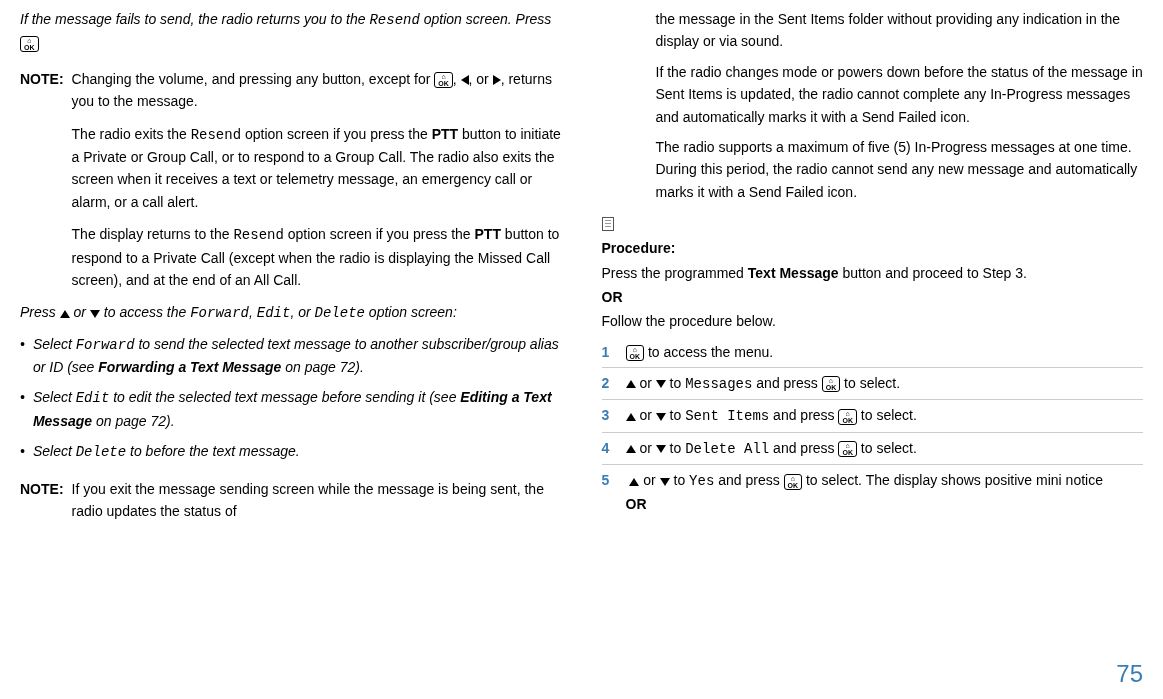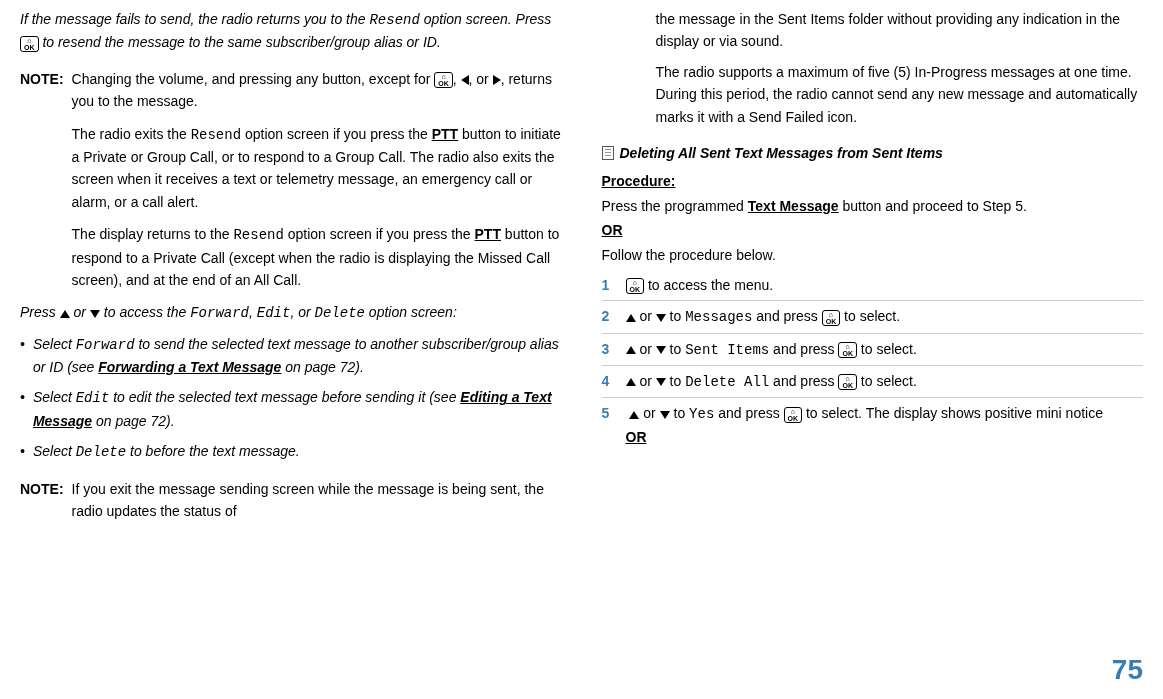--- a/index.html
+++ b/index.html
@@ -15,21 +15,21 @@
     }
     .columns {
       display: flex;
       gap: 40px;
     }
     .col {
       flex: 1;
       width: 50%;
     }
     .italic { font-style: italic; }
-    .bold { font-weight: bold; text-decoration: underline; }
+    .bold { font-weight: bold; }
     .note-label { font-weight: bold; }
     .note-row { display: flex; gap: 8px; margin-top: 14px; }
     .note-label-col { flex: 0 0 auto; }
     .note-content-col { flex: 1; }
     .note-para { margin-bottom: 10px; }
     .mono { font-family: "Courier New", monospace; }
     .bullet-list { list-style: none; padding-left: 0; margin-top: 6px; }
     .bullet-list li { display: flex; gap: 8px; margin-bottom: 8px; font-style: italic; }
     .bullet { flex: 0 0 auto; }
     .icon-box {
@@ -78,33 +78,33 @@
     }
     .step { display: flex; gap: 10px; margin-bottom: 4px; align-items: flex-start; border-bottom: 1px solid #ccc; padding-bottom: 4px; }
     .step:last-of-type { border-bottom: none;}
     .step-num { color: #3a7db5; font-weight: bold; flex: 0 0 auto; min-width: 14px; }
     .step-body { flex: 1; }
     .page-num {
       position: absolute;
       bottom: 6px;
       right: 20px;
       color: #3a7db5;
-      font-size: 28px;
-      font-weight: bold;
+      font-size: 24px;
+      font-weight: normal;
     }
     p { margin-bottom: 8px; }
   </style>
 </head>
 <body>
 
 <div class="columns">
 
   <div class="col">
     <p class="italic">
-      <span>If the message fails to send, the radio returns you to the </span><span class="mono">Resend</span><span> option screen. Press </span><span class="icon-box"><span class="top">⌂</span><span class="bot">OK</span></span><span> to resend the message to the same subscriber/group alias or ID.</span>
+      <span>If the message fails to send, the radio returns you to the </span><span class="mono">Resend</span><span> option screen. Press </span><span class="icon-box"><span class="top">⌂</span><span class="bot">OK</span></span>
     </p>
 
     <div class="note-row">
       <div class="note-label-col"><span class="note-label">NOTE:</span></div>
       <div class="note-content-col">
         <p class="note-para">
           <span>Changing the volume, and pressing any button, except for </span><span class="icon-box"><span class="top">⌂</span><span class="bot">OK</span></span><span>, </span><span class="tri-left"></span><span>, or </span><span class="tri-right"></span><span>, returns you to the message.</span>
         </p>
         <p class="note-para">
           <span>The radio exits the </span><span class="mono">Resend</span><span> option screen if you press the </span><span class="bold">PTT</span><span> button to initiate a Private or Group Call, or to respond to a Group Call. The radio also exits the screen when it receives a text or telemetry message, an emergency call or alarm, or a call alert.</span>
@@ -144,31 +144,31 @@
       <div class="note-label-col"><span class="note-label">NOTE:</span></div>
       <div class="note-content-col">
         <p>If you exit the message sending screen while the message is being sent, the radio updates the status of</p>
       </div>
     </div>
   </div>
 
   <div class="col">
     <div style="padding-left: 54px;">
       <p>the message in the Sent Items folder without providing any indication in the display or via sound.</p>
+      <p>If the radio changes mode or powers down before the status of the message in Sent Items is updated, the radio cannot complete any In-Progress messages and automatically marks it with a Send Failed icon.</p>
       <p>The radio supports a maximum of five (5) In-Progress messages at one time. During this period, the radio cannot send any new message and automatically marks it with a Send Failed icon.</p>
     </div>
 
     <div class="section-title">
       <span class="doc-icon"></span>
-      <span>Deleting All Sent Text Messages from Sent Items</span>
     </div>
 
     <p style="margin-bottom:2px;"><span class="bold">Procedure:</span></p>
     <p style="margin-bottom:2px;">
-      <span>Press the programmed </span><span class="bold">Text Message</span><span> button and proceed to Step 5.</span>
+      <span>Press the programmed </span><span class="bold">Text Message</span><span> button and proceed to Step 3.</span>
     </p>
     <p style="margin-bottom:2px;"><span class="bold">OR</span></p>
     <p>Follow the procedure below.</p>
 
     <div class="step">
       <span class="step-num">1</span>
       <span class="step-body">
         <span class="icon-box"><span class="top">⌂</span><span class="bot">OK</span></span><span> to access the menu.</span>
       </span>
     </div>

